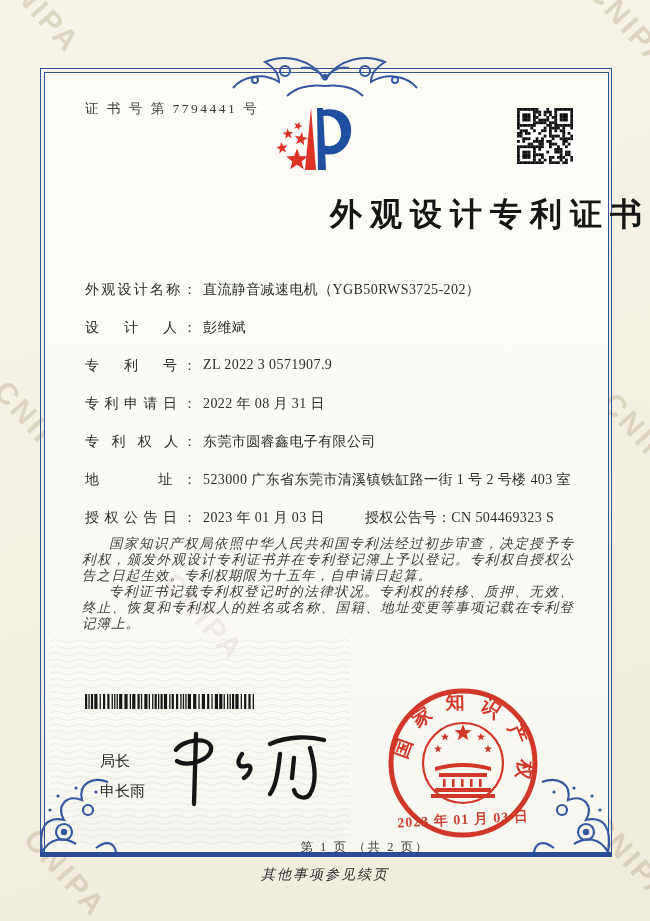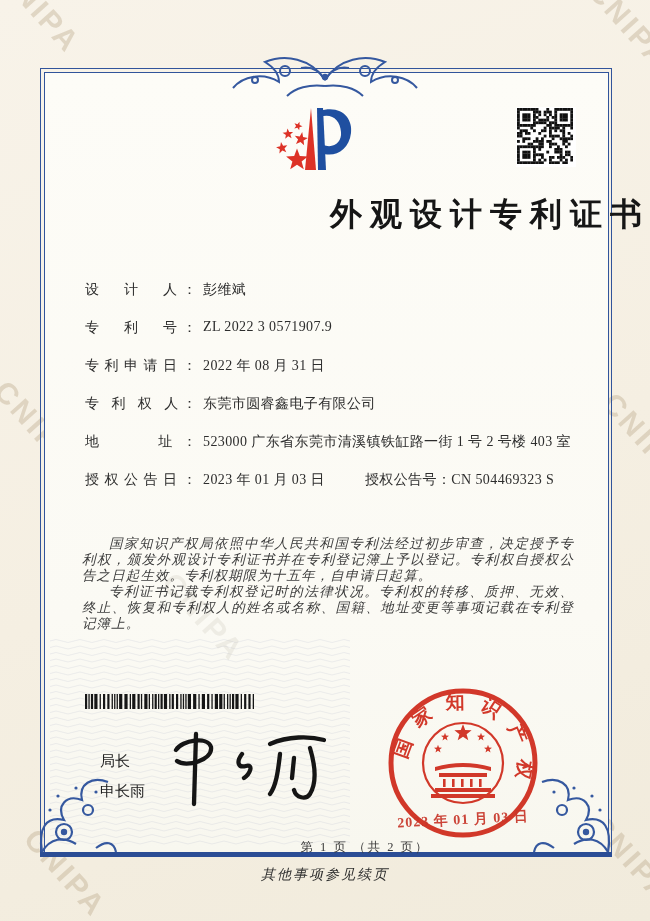--- a/index.html
+++ b/index.html
@@ -114,20 +114,21 @@
       <circle cx="14" cy="58" r="1.6" fill="#35589f" stroke="none"></circle>
       <circle cx="22" cy="44" r="1.6" fill="#35589f" stroke="none"></circle>
       <circle cx="40" cy="36" r="1.6" fill="#35589f" stroke="none"></circle>
       <circle cx="60" cy="40" r="1.6" fill="#35589f" stroke="none"></circle>
     </g>
   </svg>
   <svg class="ornament" style="left:532px;top:752px;" width="82" height="104" viewBox="0 0 82 104">
     <use href="#cornL" transform="translate(82,0) scale(-1,1)"></use>
   </svg>
 
+  <div class="cert-no">证 书 号 第 7794441 号</div>
 
   <svg class="logo" width="150" height="95" viewBox="0 0 150 95">
     <g id="logo-stars">
         <polygon points="44.5,21.8 44.6,24.9 47.5,26.2 44.5,27.2 44.2,30.3 42.4,27.8 39.3,28.5 41.1,25.9 39.5,23.2 42.5,24.2" fill="#dd3226"></polygon>
         <polygon points="32.5,28.5 34.2,32.0 38.1,31.9 35.3,34.5 36.6,38.2 33.2,36.3 30.2,38.7 30.9,34.9 27.6,32.8 31.5,32.3" fill="#dd3226"></polygon>
         <polygon points="47.2,32.1 48.1,37.0 52.9,38.0 48.6,40.4 49.1,45.3 45.5,41.9 41.0,43.9 43.1,39.4 39.8,35.7 44.7,36.4" fill="#dd3226"></polygon>
         <polygon points="26.0,42.1 28.1,45.7 32.3,45.2 29.5,48.4 31.3,52.2 27.4,50.5 24.4,53.4 24.8,49.2 21.1,47.2 25.2,46.2" fill="#dd3226"></polygon>
         <polygon points="42.0,48.5 44.8,56.1 52.9,56.4 46.6,61.5 48.8,69.3 42.0,64.8 35.2,69.3 37.4,61.5 31.1,56.4 39.2,56.1" fill="#dd3226"></polygon>
       </g>
     <polygon points="56,8 50,70 61,70" fill="#dd3226"></polygon>
@@ -371,20 +372,23 @@
         <rect x="40.00" y="53.33" width="2.82" height="2.82" fill="#111"></rect>
         <rect x="45.33" y="53.33" width="2.82" height="2.82" fill="#111"></rect>
         <rect x="48.00" y="53.33" width="2.82" height="2.82" fill="#111"></rect>
       </svg>
   </div>
 
   <div class="title">外观设计专利证书</div>
 
   <div class="fields">
     <div class="frow">
+      <span class="flabel">外观设计名称：</span><span class="fvalue">直流静音减速电机（YGB50RWS3725-202）</span>
+    </div>
+    <div class="frow">
       <span class="flabel">设　计　人：</span><span class="fvalue">彭维斌</span>
     </div>
     <div class="frow">
       <span class="flabel">专　利　号：</span><span class="fvalue">ZL 2022 3 0571907.9</span>
     </div>
     <div class="frow">
       <span class="flabel">专利申请日：</span><span class="fvalue">2022 年 08 月 31 日</span>
     </div>
     <div class="frow">
       <span class="flabel">专 利 权 人：</span><span class="fvalue">东莞市圆睿鑫电子有限公司</span>

